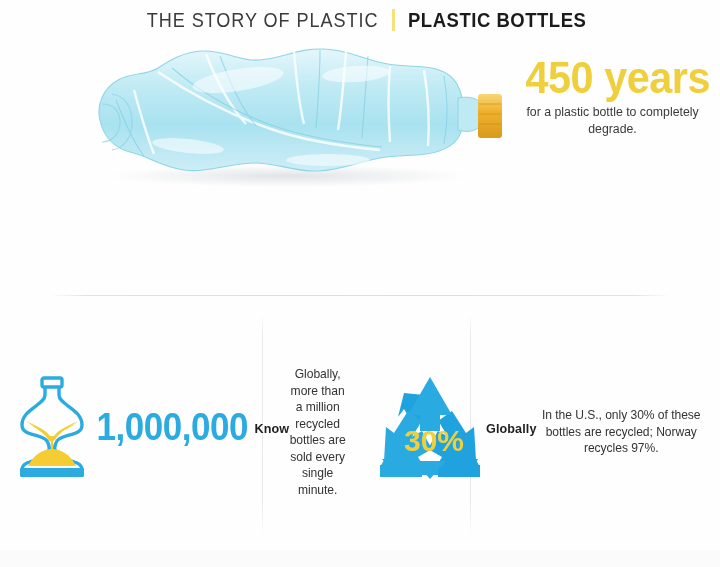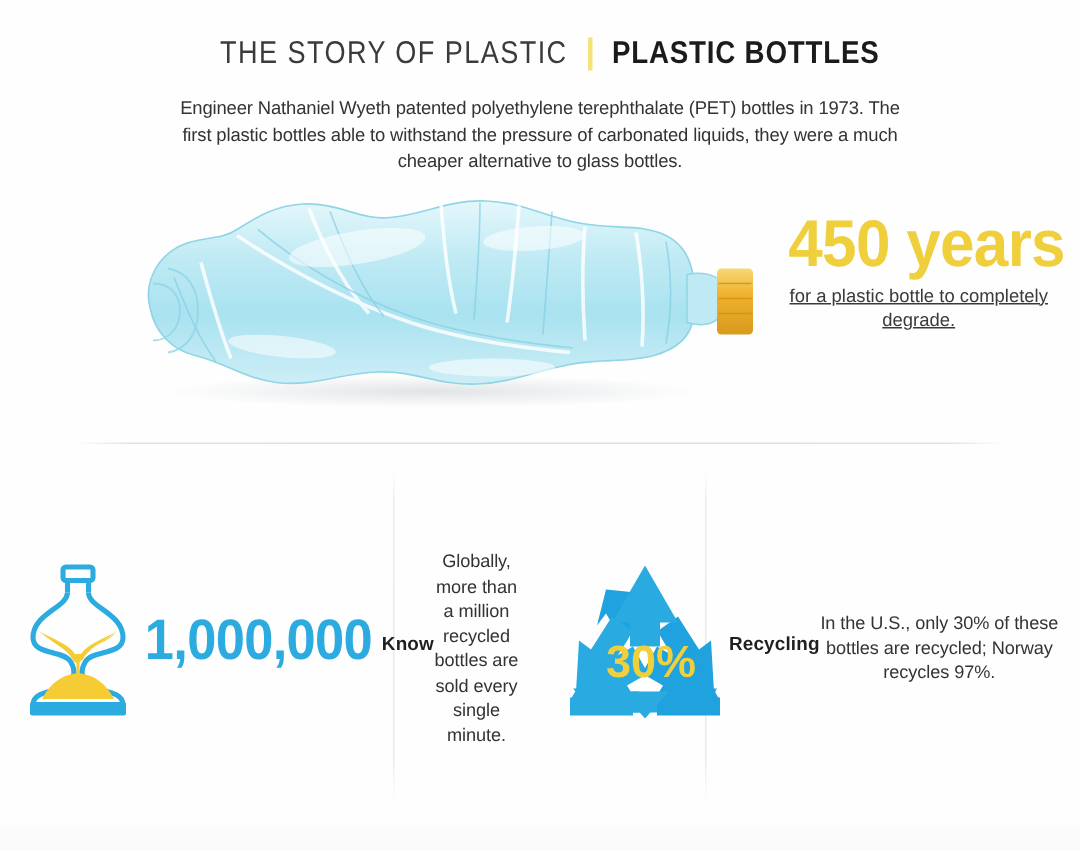--- a/index.html
+++ b/index.html
@@ -17,21 +17,21 @@
   }
   .page {
     width: 720px;
     height: 567px;
     position: relative;
     background: #fefefe;
   }
 
   
   .header {
-    padding-top: 24px;
+    padding-top: 8px;
     display: flex;
     align-items: center;
     justify-content: center;
     gap: 0;
   }
   .title-left {
     font-family: "Liberation Sans Narrow", "Liberation Sans", sans-serif;
     font-size: 21px;
     letter-spacing: 1.1px;
     color: #3b3b3b;
@@ -104,21 +104,20 @@
     letter-spacing: -0.5px;
     line-height: 48px;
     transform: scaleX(0.94);
     margin: 2px 0 2px 0;
     white-space: nowrap;
   }
   .callout-bottom {
     font-size: 12.3px;
     color: #3a3a3a;
     line-height: 16.5px;
-    text-decoration: underline;
   }
 
   
   .hdivider {
     position: absolute;
     left: 50px;
     top: 295px;
     width: 620px;
     height: 1px;
     background: linear-gradient(to right,
@@ -208,21 +207,20 @@
 <body>
 
 <div class="page">
 
   <div class="header">
     <div class="title-left">THE STORY OF PLASTIC</div>
     <div class="title-sep"></div>
     <div class="title-right">PLASTIC BOTTLES</div>
   </div>
 
-  <div class="intro">Engineer Nathaniel Wyeth patented polyethylene terephthalate (PET) bottles in 1973. The first plastic bottles able to withstand the pressure of carbonated liquids, they were a much cheaper alternative to glass bottles.</div>
 
   <div class="hero">
 
     <div class="bottle-wrap">
       <svg class="bottle-svg" width="420" height="160" viewBox="0 0 420 160">
         <defs>
           <linearGradient id="bodyGrad" x1="0" y1="0" x2="0" y2="1">
             <stop offset="0%" stop-color="#e4f7fb"></stop>
             <stop offset="32%" stop-color="#bfeaf4"></stop>
             <stop offset="62%" stop-color="#a9e2f0"></stop>
@@ -370,20 +368,20 @@
             <path d="M56,2 L78,40 L66,40 L66,56 L46,56 L46,40 L34,40 Z" fill="#29abe2"></path>
             <path d="M6,92 L28,54 L34,64 L48,56 L58,74 L44,82 L50,92 Z" fill="#29abe2"></path>
             <path d="M106,92 L84,54 L78,64 L64,56 L54,74 L68,82 L62,92 Z" fill="#1fa2dd"></path>
             <path d="M6,90 L48,90 L48,102 L6,102 Z" fill="#29abe2"></path>
             <path d="M64,90 L106,90 L106,102 L64,102 Z" fill="#1fa2dd"></path>
             <path d="M40,86 L56,104 L72,86 Z" fill="#29abe2"></path>
           </g>
           <text x="60" y="76" font-family="Liberation Sans Narrow, Liberation Sans, sans-serif" font-size="30" font-weight="700" fill="#f0cf3d" text-anchor="middle">30%</text>
         </svg>
       </div>
-      <div class="panel-heading">Recycling</div>
+      <div class="panel-heading">Globally</div>
       <div class="panel-body">In the U.S., only 30% of these bottles are recycled; Norway recycles 97%.</div>
     </div>
 
   </div>
 
   <div class="footer-band"></div>
 </div>
 
 </body></html>

